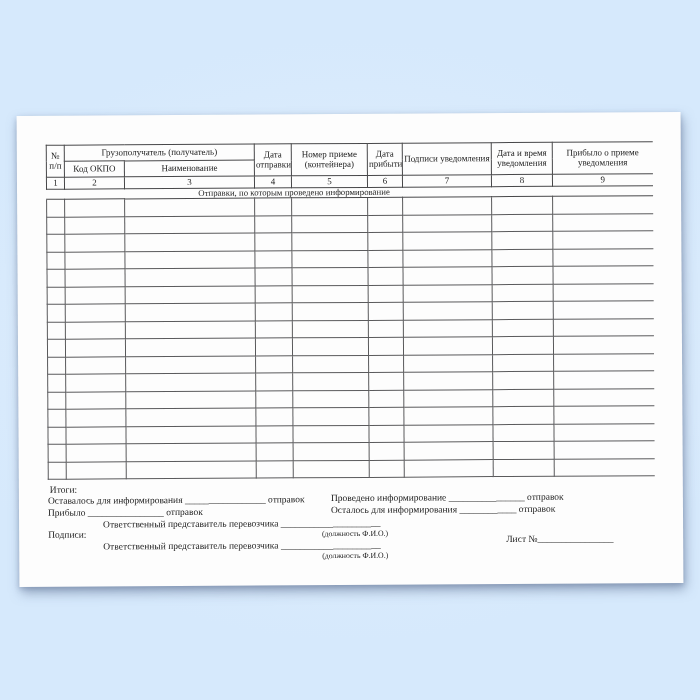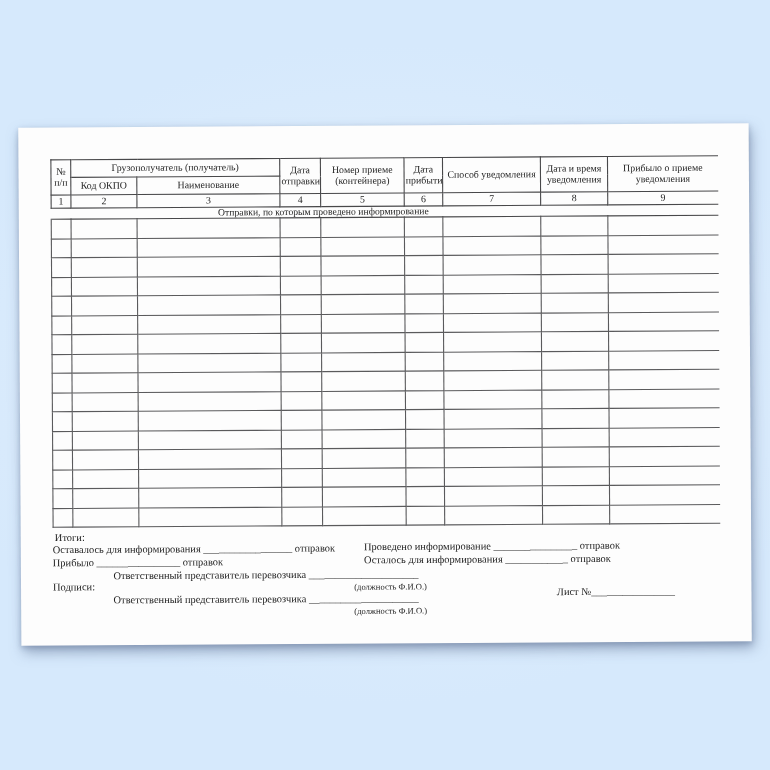--- a/index.html
+++ b/index.html
@@ -72,21 +72,21 @@
             <div>отправки</div>
           </td>
           <td rowspan="2">
             <div>Номер приеме</div>
             <div>(контейнера)</div>
           </td>
           <td rowspan="2">
             <div>Дата</div>
             <div>прибытия</div>
           </td>
-          <td rowspan="2">Способ уведомления</td>
+          <td rowspan="2">Подписи уведомления</td>
           <td rowspan="2">
             <div>Дата и время</div>
             <div>уведомления</div>
           </td>
           <td rowspan="2">
             <div>Прибыло о приеме</div>
             <div>уведомления</div>
           </td>
         </tr>
         <tr class="h2">

